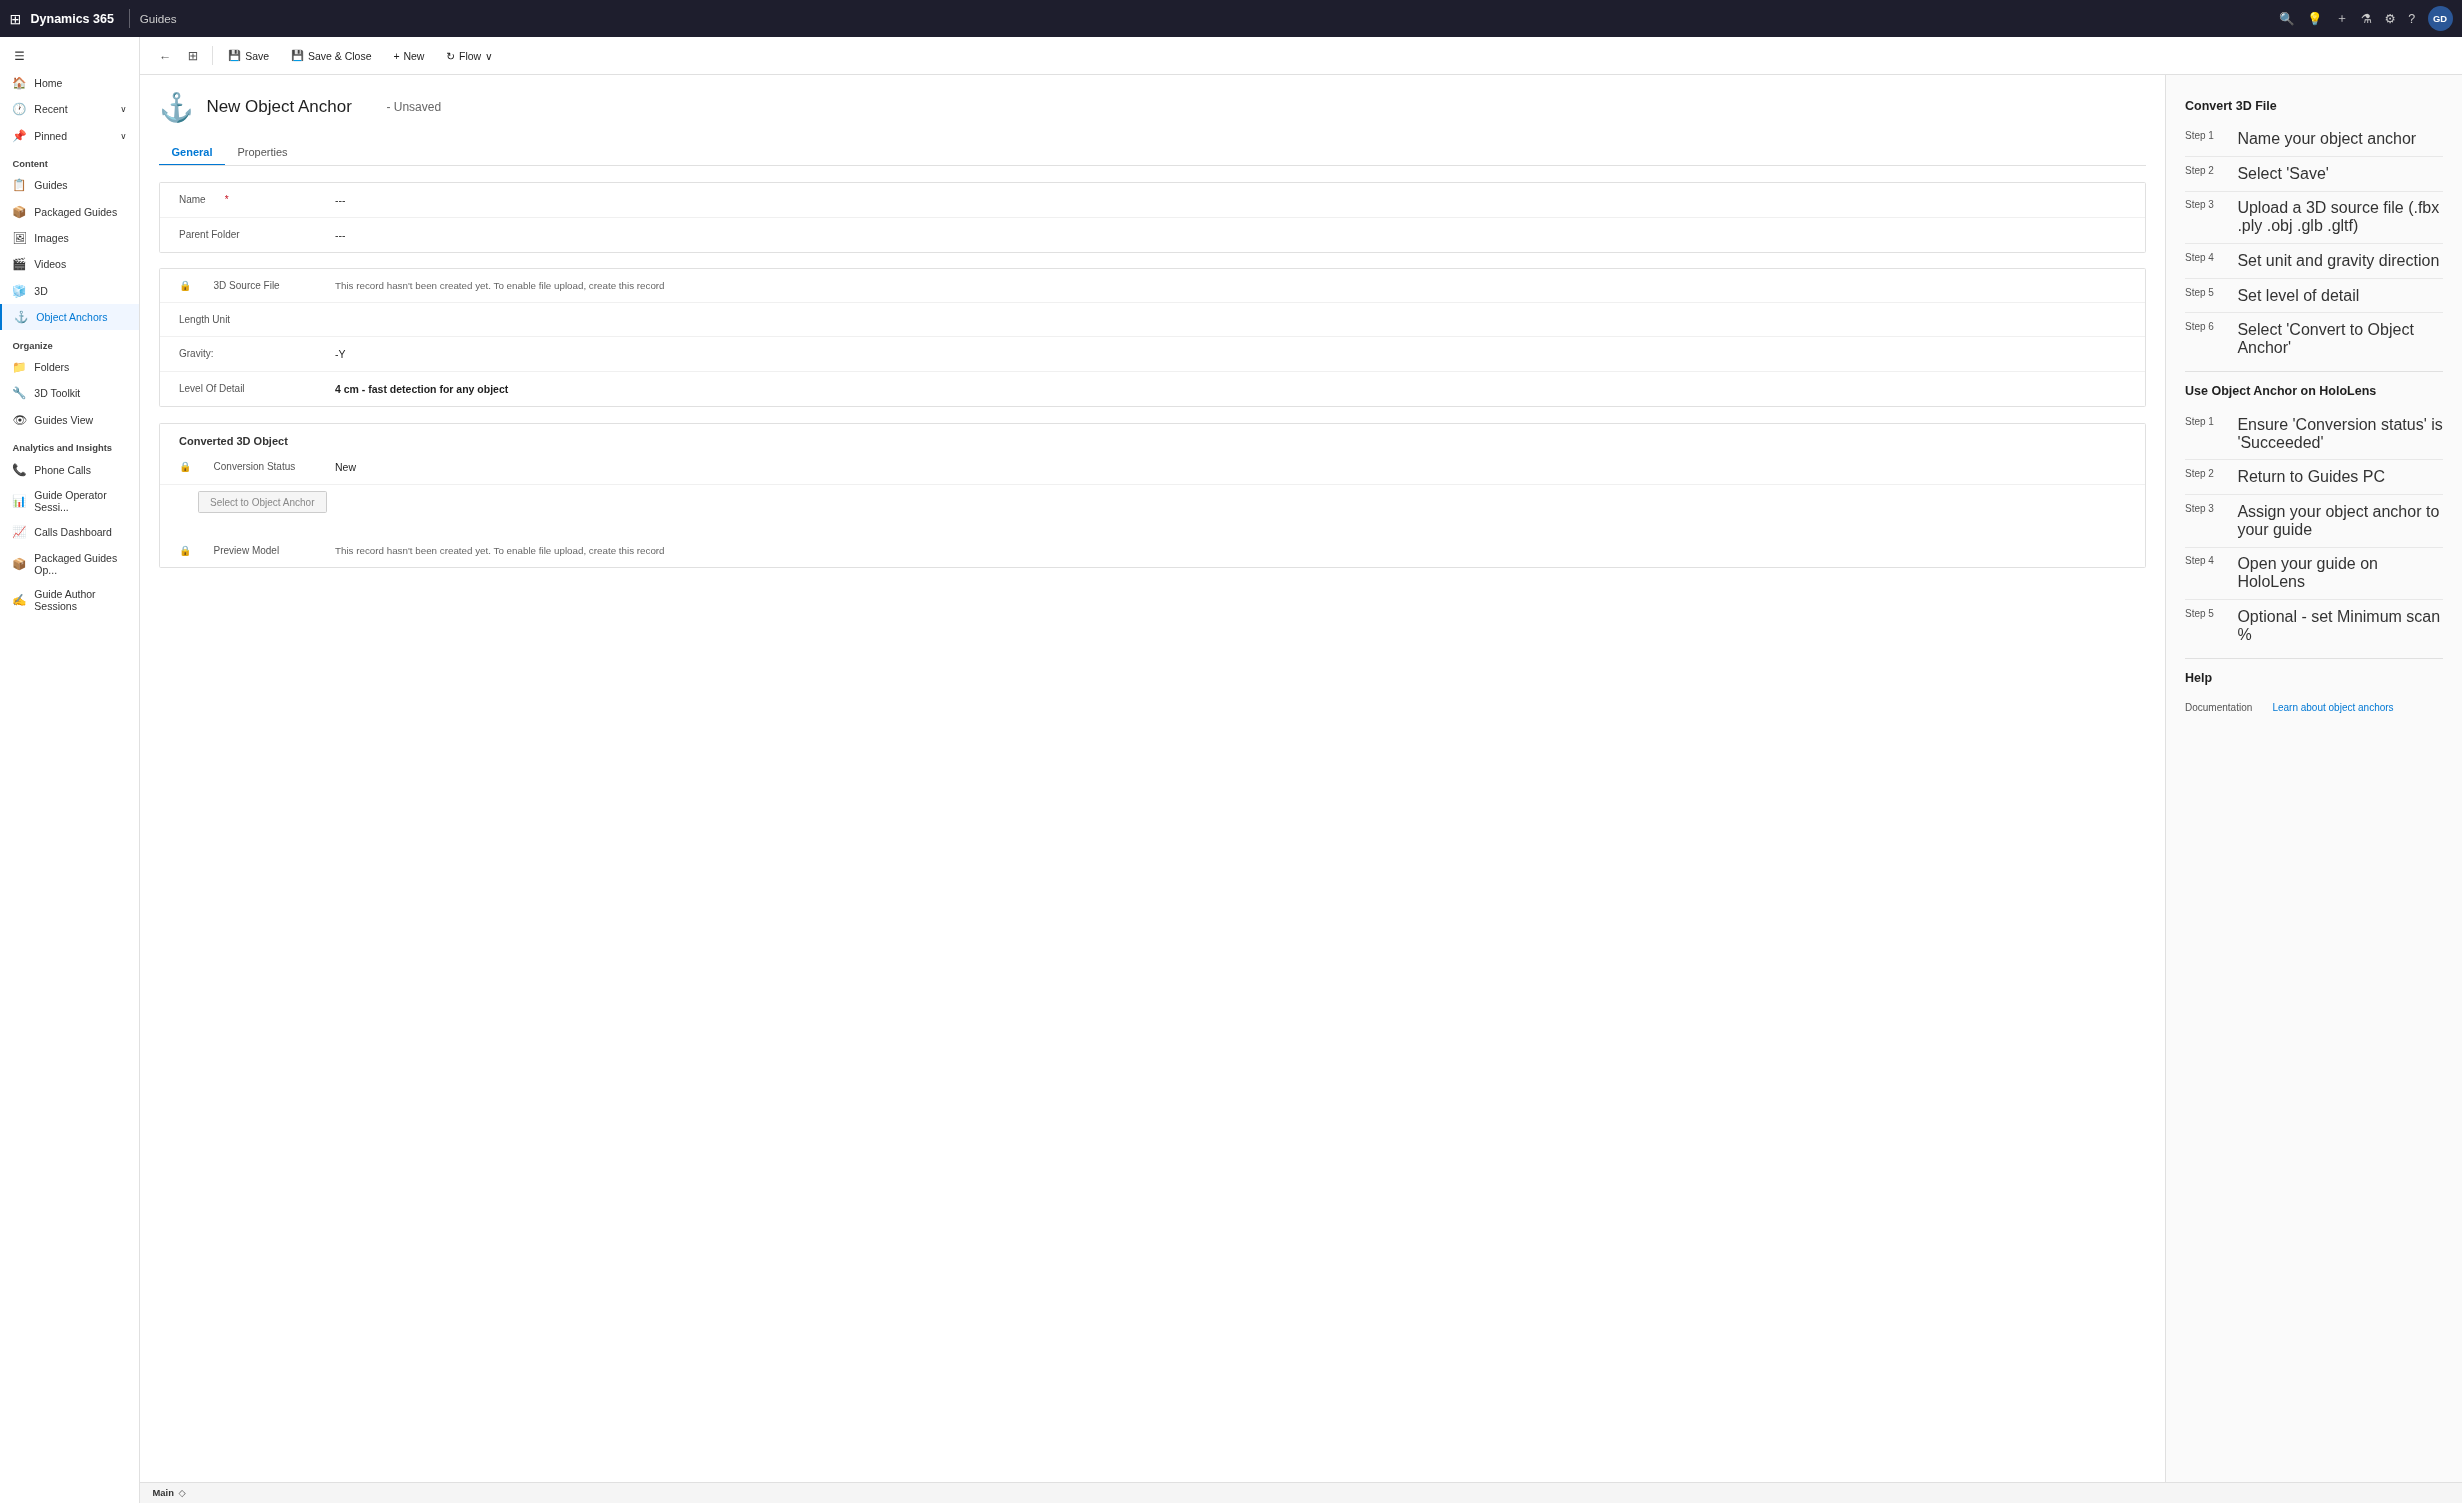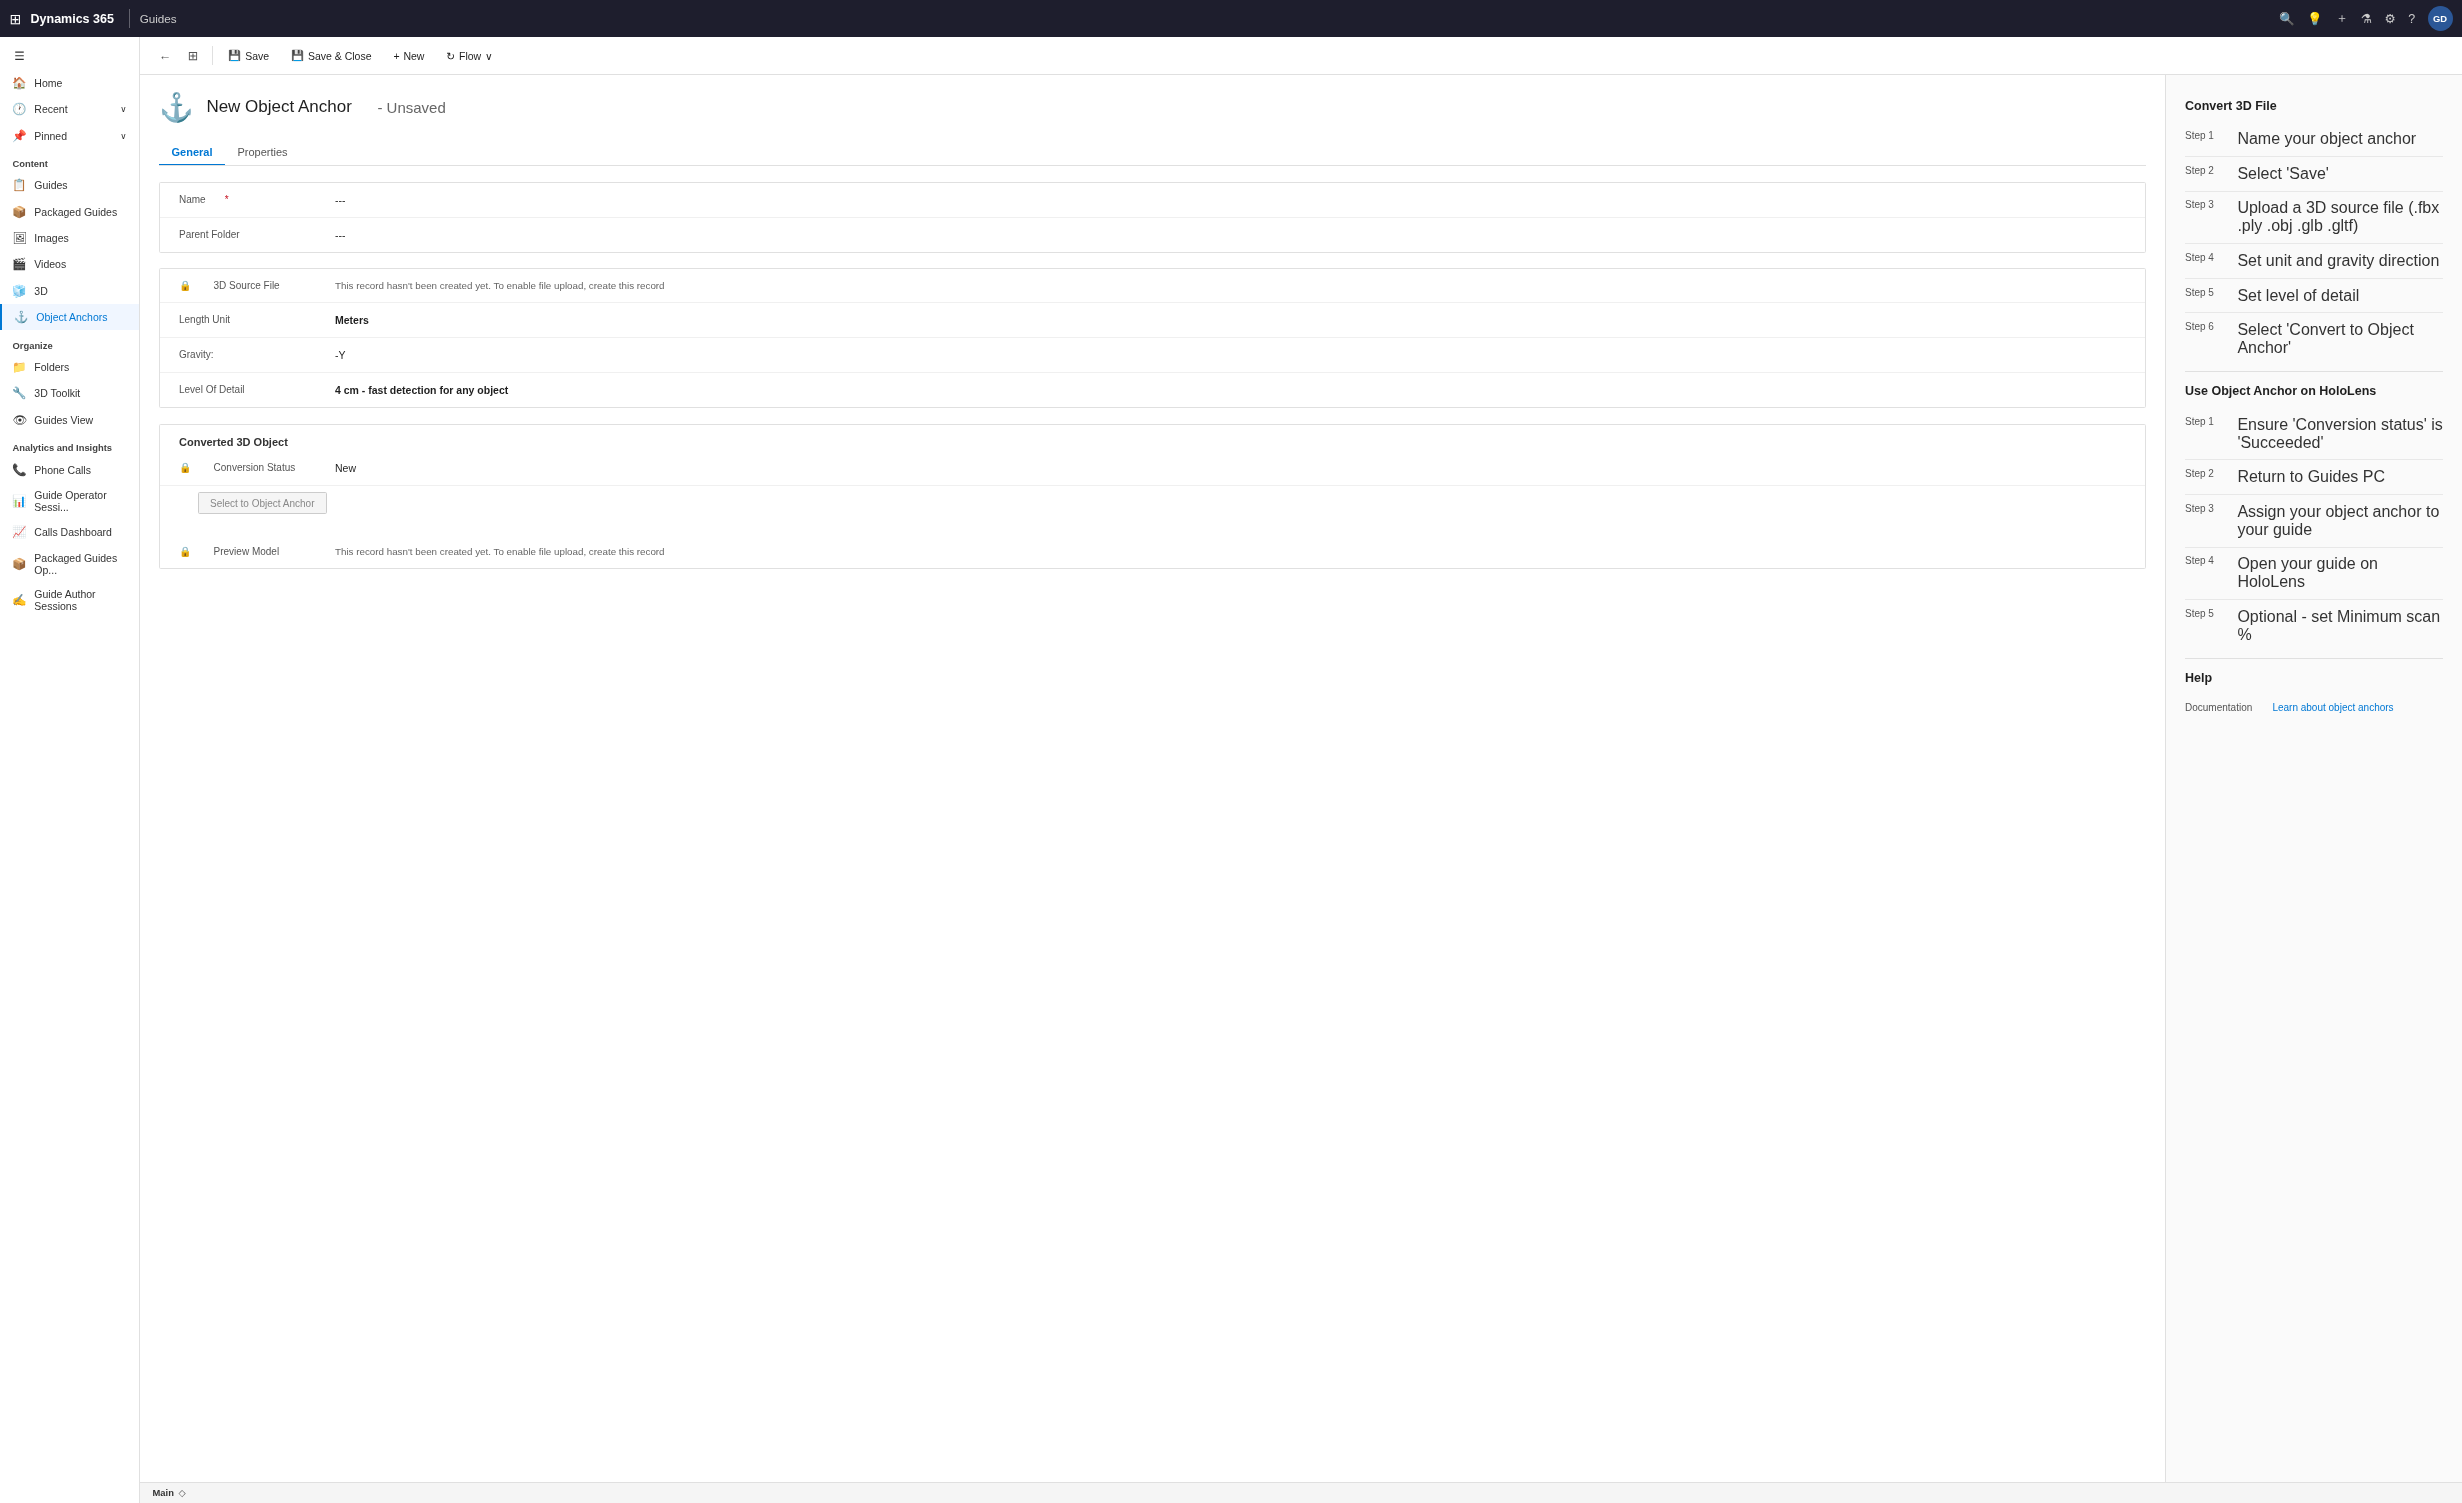--- a/index.html
+++ b/index.html
@@ -44,21 +44,21 @@
     .cmd-nav-btn { width: 25px; height: 25px; border: none; background: transparent; cursor: pointer; font-size: 12.5px; color: #555; border-radius: 1.6px; display: flex; align-items: center; justify-content: center; }
 
     
     .page-content { flex: 1; overflow-y: auto; display: flex; gap: 0; }
     .form-area { flex: 1; padding: 15.6px 19px; overflow-y: auto; }
 
     
     .page-header { display: flex; align-items: center; gap: 12.5px; margin-bottom: 15.6px; }
     .page-header-icon { font-size: 28px; color: #333; }
     .page-header-title { font-size: 17px; font-weight: 400; color: #1f1f1f; }
-    .page-header-status { font-size: 15px; color: #666; margin-left: 13px; }
+    .page-header-status { font-size: 12px; color: #666; margin-left: 22px; }
 
     
     .tabs { display: flex; border-bottom: 0.8px solid #e0e0e0; margin-bottom: 15.6px; }
     .tab { padding: 6.2px 12.5px; cursor: pointer; font-size: 11px; color: #555; border-bottom: 1.6px solid transparent; }
     .tab.active { color: #0078d4; border-bottom: 1.6px solid #0078d4; font-weight: 600; }
 
     
     .form-card { background: #fff; border: 0.8px solid #e0e0e0; border-radius: 1.6px; margin-bottom: 15.6px; padding: 0; }
     .form-row { display: flex; align-items: flex-start; padding: 11px 19px; border-bottom: 0.8px solid #f0f0f0; }
     .form-row:last-child { border-bottom: none; }
@@ -259,21 +259,20 @@
         <div class="form-card">
           <div class="form-row">
             <div class="form-label">
               <span class="lock-icon">🔒</span>
               <span>3D Source File</span>
             </div>
             <div class="form-value muted">This record hasn't been created yet. To enable file upload, create this record</div>
           </div>
           <div class="form-row">
             <div class="form-label">Length Unit</div>
-            <div class="form-value bold">Meters</div>
           </div>
           <div class="form-row">
             <div class="form-label">Gravity:</div>
             <div class="form-value">-Y</div>
           </div>
           <div class="form-row">
             <div class="form-label">Level Of Detail</div>
             <div class="form-value bold">4 cm - fast detection for any object</div>
           </div>
         </div>

